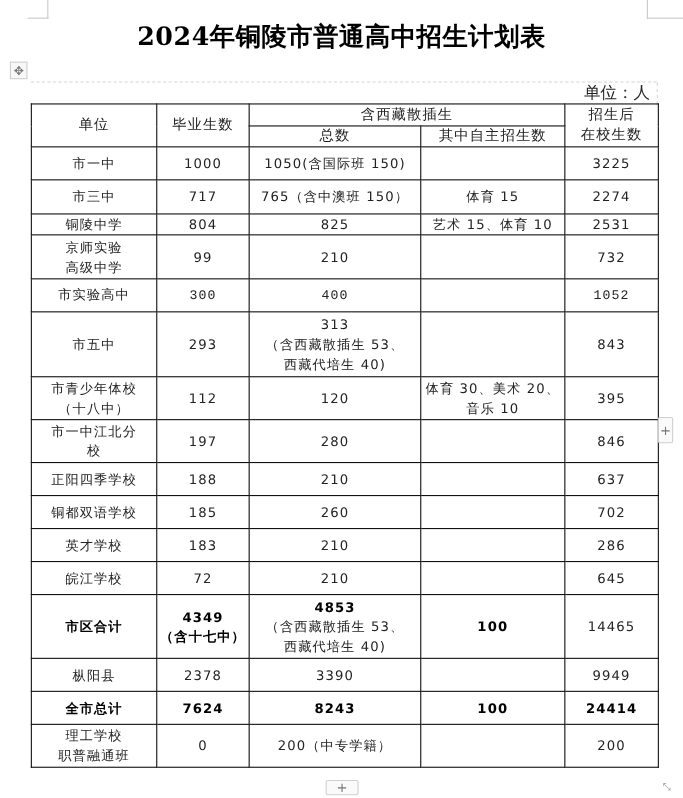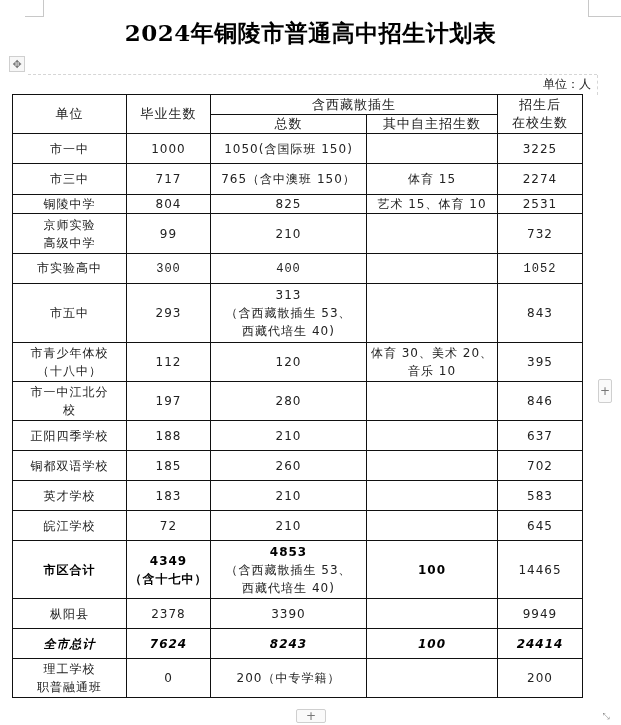--- a/index.html
+++ b/index.html
@@ -16,25 +16,25 @@
     letter-spacing: 0.5px; color: #000000;
   }
   .move-handle {
     position: absolute; left: 9px; top: 56px; width: 16px; height: 16px;
     border: 1px solid #cfcfcf; background: #f7f7f7; box-sizing: border-box;
     display: flex; align-items: center; justify-content: center; font-size: 11px; color: #777;
   }
   .unit-row {
     position: absolute; left: 28px; top: 74px; width: 569px; height: 20px;
     border-top: 1px dashed #d6d6d6; box-sizing: border-box; text-align: right;
-    font-size: 12px; line-height: 18px; padding-right: 6px; color: #222;
+    font-size: 15px; line-height: 18px; padding-right: 6px; color: #222;
   }
   .unit-row .vline { position: absolute; right: -1px; top: 0; height: 20px; border-right: 1px dashed #d6d6d6; }
   table.plan {
-    position: absolute; left: 12px; top: 94px; border-collapse: collapse; table-layout: fixed;
+    position: absolute; left: 28px; top: 94px; border-collapse: collapse; table-layout: fixed;
     width: 570px; font-size: 12px; color: #222;
   }
   table.plan td, table.plan th {
     border: 1.5px solid #111; text-align: center; vertical-align: middle; padding: 0 2px;
     font-weight: normal; line-height: 18px; letter-spacing: 1px;
   }
   table.plan th { font-size: 13px; }
   .bold { font-weight: bold !important; color: #000; }
   .add-col {
     position: absolute; left: 598px; top: 379px; width: 14px; height: 24px;
@@ -252,21 +252,21 @@
         </td>
         <td>
           <div>183</div>
         </td>
         <td>
           <div>210</div>
         </td>
         <td>
           <div></div>
         </td>
-        <td>583</td>
+        <td>286</td>
       </tr>
       <tr style="height: 30px; padding-left: 45px;">
         <td>
           <div>皖江学校</div>
         </td>
         <td>
           <div>72</div>
         </td>
         <td>
           <div>210</div>
@@ -302,21 +302,21 @@
           <div>2378</div>
         </td>
         <td>
           <div>3390</div>
         </td>
         <td>
           <div></div>
         </td>
         <td>9949</td>
       </tr>
-      <tr style="height: 30px; font-style: italic;">
+      <tr style="height: 30px;">
         <td>
           <div class="bold">全市总计</div>
         </td>
         <td>
           <div class="bold">7624</div>
         </td>
         <td>
           <div class="bold">8243</div>
         </td>
         <td>

